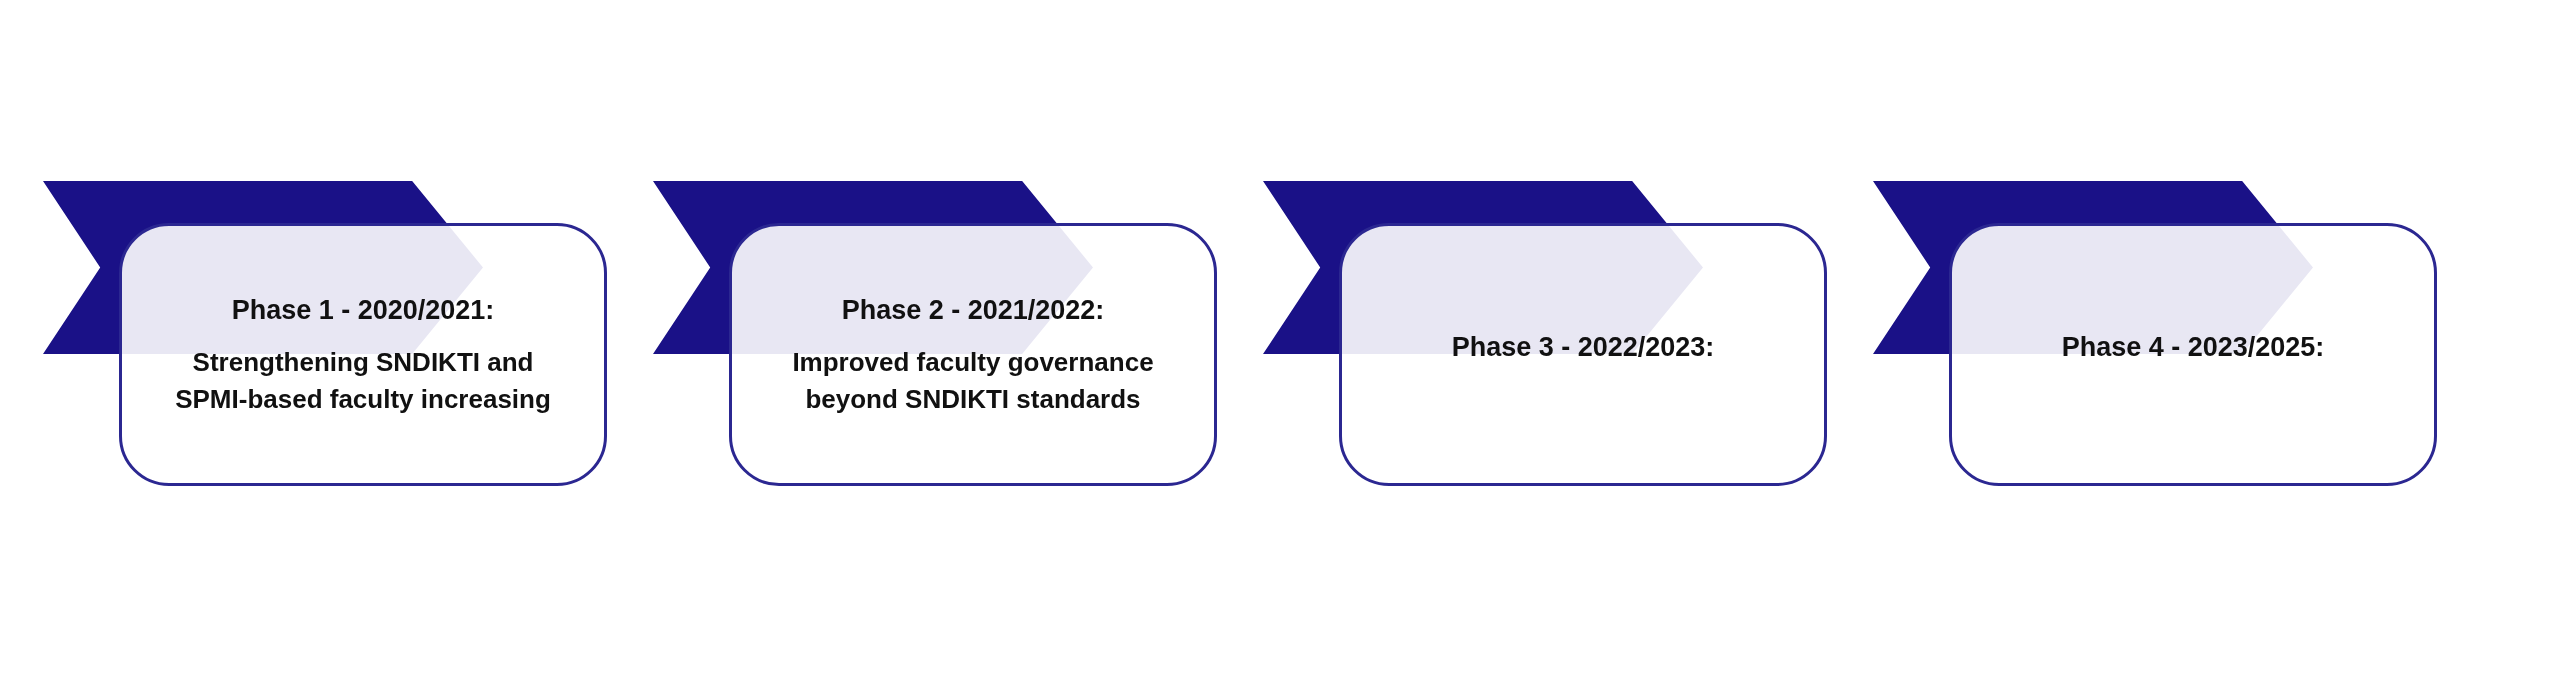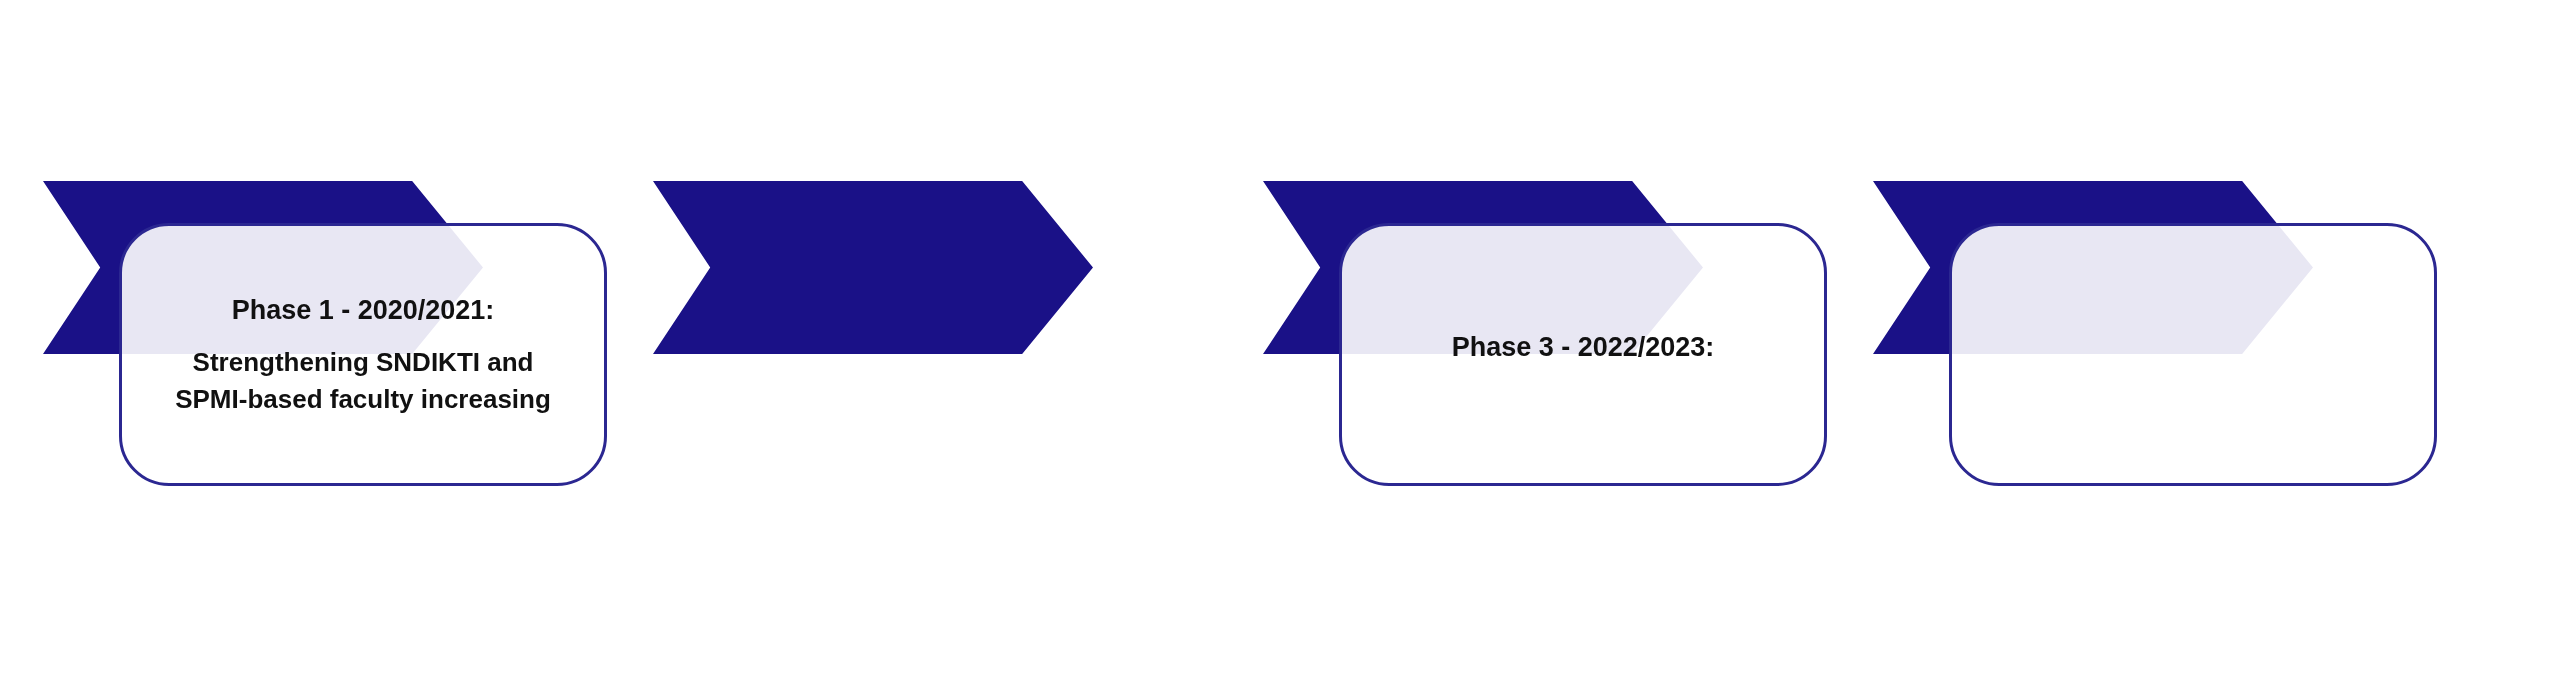--- a/index.html
+++ b/index.html
@@ -87,28 +87,34 @@
     <div class="ribbon"></div>
     <div class="phase-card">
       <p class="phase-title">Phase 1 - 2020/2021:</p>
       <p class="phase-description">Strengthening SNDIKTI and
 SPMI-based faculty increasing</p>
     </div>
   </div>
 
   <div class="phase-unit">
     <div class="ribbon"></div>
+    <div class="phase-card">
+      <p class="phase-title">Phase 2 - 2021/2022:</p>
+      <p class="phase-description">Improved faculty governance
+beyond SNDIKTI standards</p>
+    </div>
   </div>
 
   <div class="phase-unit">
     <div class="ribbon"></div>
     <div class="phase-card">
       <p class="phase-title">Phase 3 - 2022/2023:</p>
     </div>
   </div>
 
   <div class="phase-unit">
     <div class="ribbon"></div>
     <div class="phase-card">
+      <p class="phase-title">Phase 4 - 2023/2025:</p>
     </div>
   </div>
 
 </div>
 
 </body></html>

